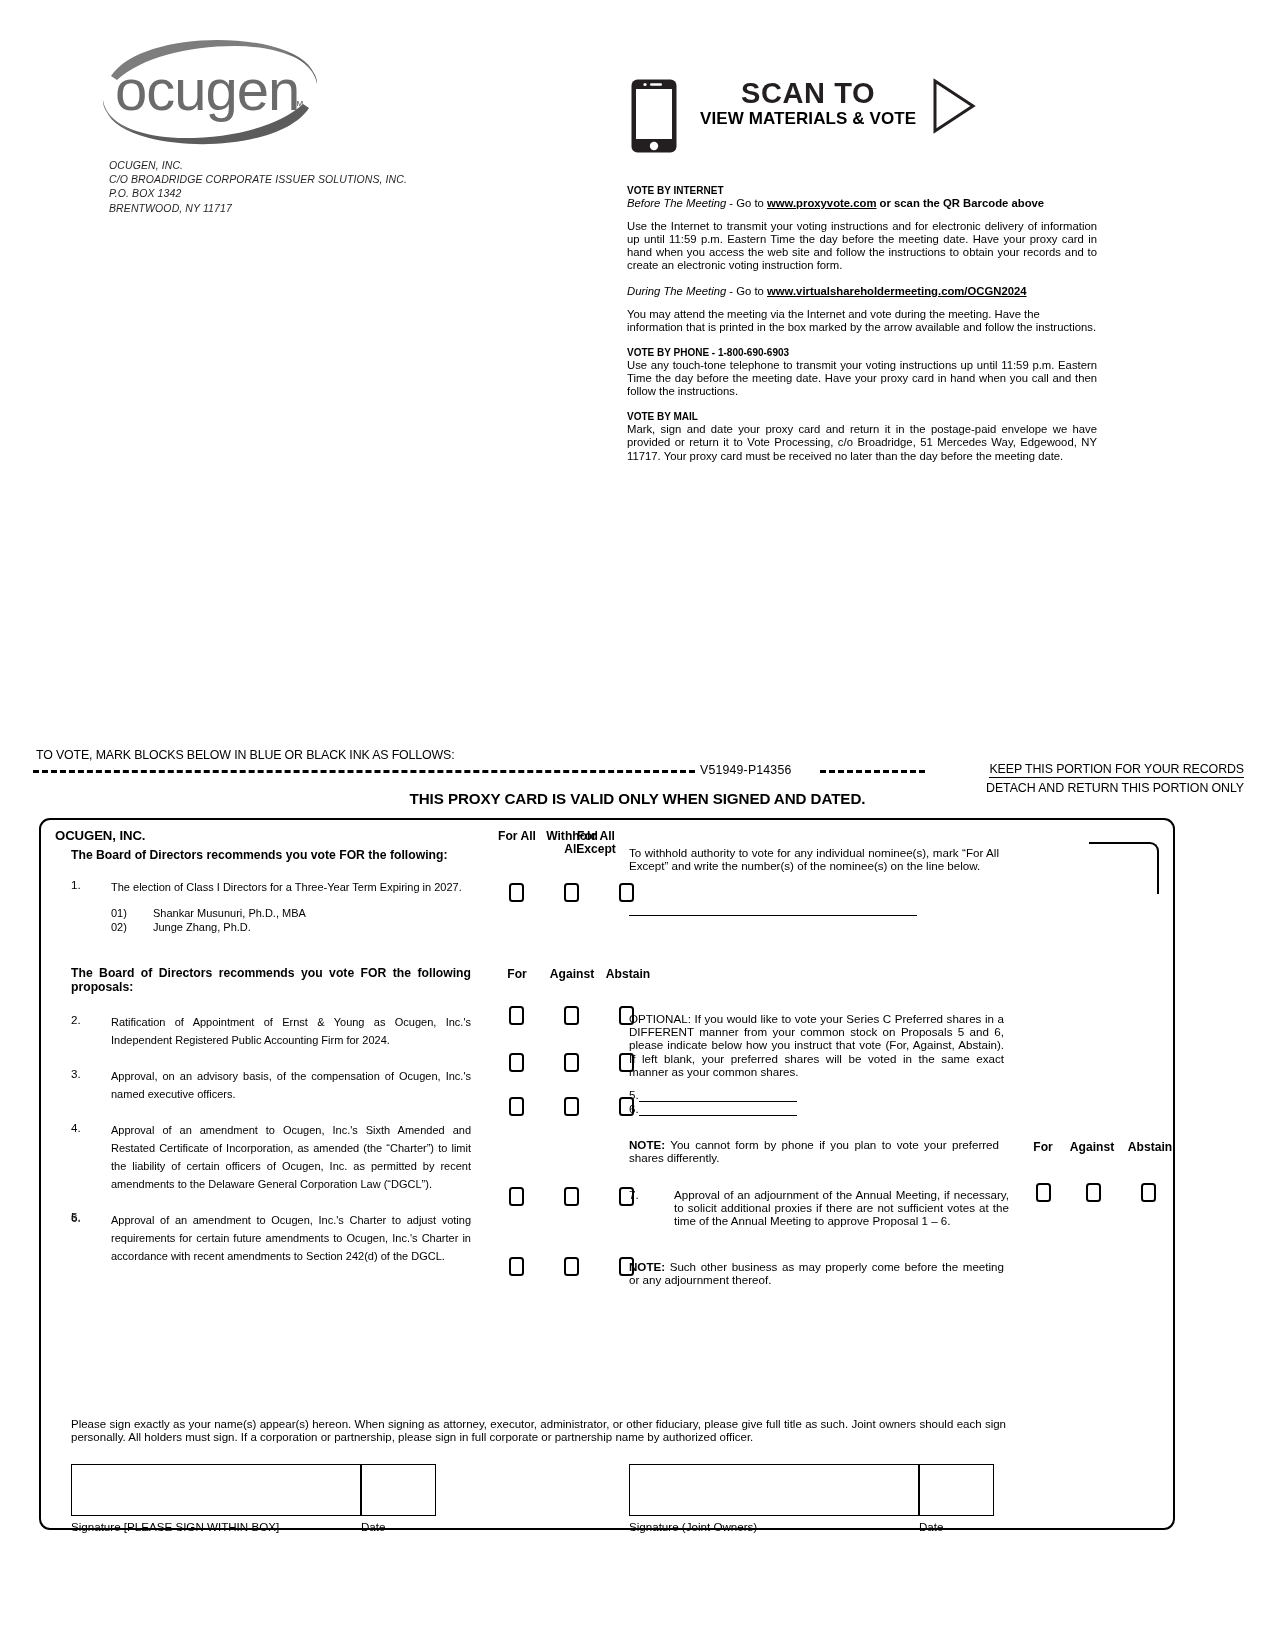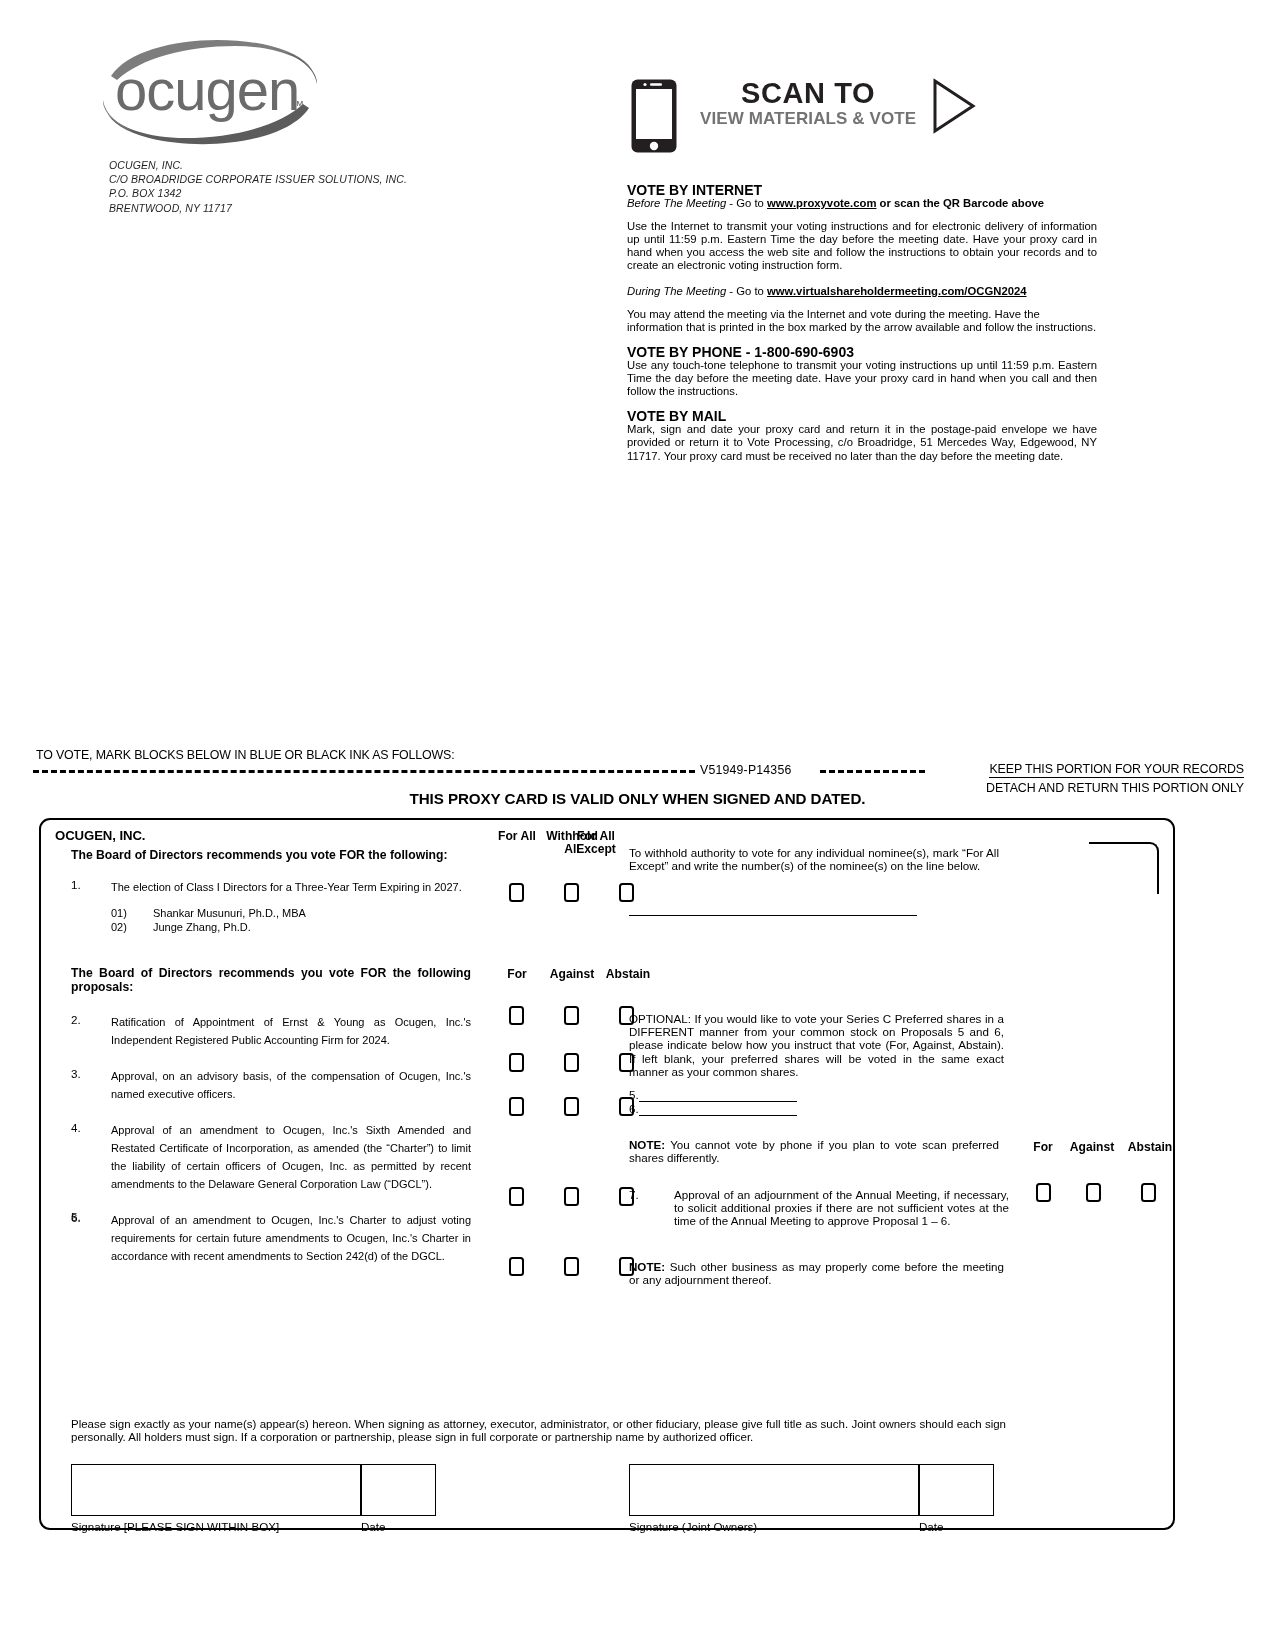--- a/index.html
+++ b/index.html
@@ -35,29 +35,29 @@
   .phone-icon { flex: none; margin-right: 22px; }
   .scan-text { flex: none; text-align: center; }
   .scan-to {
     font-family: "Liberation Sans", sans-serif;
     font-weight: bold; font-size: 29px; letter-spacing: 0.6px;
     line-height: 31px; color: #231f20;
   }
   .scan-sub {
     font-family: "Liberation Sans", sans-serif;
     font-weight: bold; font-size: 17px; letter-spacing: 0.1px;
-    line-height: 19px; color: #737373;
+    line-height: 19px; color: #000000;
   }
   .arrow-icon { flex: none; margin-left: 16px; }
 
   .vote-instructions {
     position: absolute; left: 627px; top: 184px; width: 470px;
     font-size: 11.3px; line-height: 13.1px; color: #000;
   }
-  .vi-head { font-weight: bold; font-size: 14px; }
+  .vi-head { font-weight: bold; font-size: 10px; }
   .vi-sub { font-size: 11.3px; }
   .vi-sub i { font-style: italic; }
   .vi-sub b { font-weight: bold; margin-top: 16px; }
   .vi-link { font-weight: bold; text-decoration: underline; }
   .vi-para { margin-top: 10px; text-align: justify; }
   .vi-para-nj { margin-top: 10px; }
   .vi-gap { margin-top: 12px; }
 
   
   .tovote {
@@ -327,21 +327,21 @@
       <div class="pl">
         <span class="lbl">5.</span>
         <span class="ul"></span>
       </div>
       <div class="pl">
         <span class="lbl">6.</span>
         <span class="ul"></span>
       </div>
     </div>
 
-    <div class="note1 rtxt"><b>NOTE:</b><span> You cannot vote by phone if you plan to vote scan preferred shares differently.</span></div>
+    <div class="note1 rtxt"><b>NOTE:</b><span> You cannot form by phone if you plan to vote your preferred shares differently.</span></div>
 
     <div class="r-hdr-lbl" style="left:985px; top:320px; width:34px;">For</div>
     <div class="r-hdr-lbl" style="left:1022px; top:320px; width:58px;">Against</div>
     <div class="r-hdr-lbl" style="left:1080px; top:320px; width:58px;">Abstain</div>
 
     <div class="prop7">
       <span class="p7num">7.</span>
       <div class="p7txt">Approval of an adjournment of the Annual Meeting, if necessary, to solicit additional proxies if there are not sufficient votes at the time of the Annual Meeting to approve Proposal 1 – 6.</div>
     </div>
 

